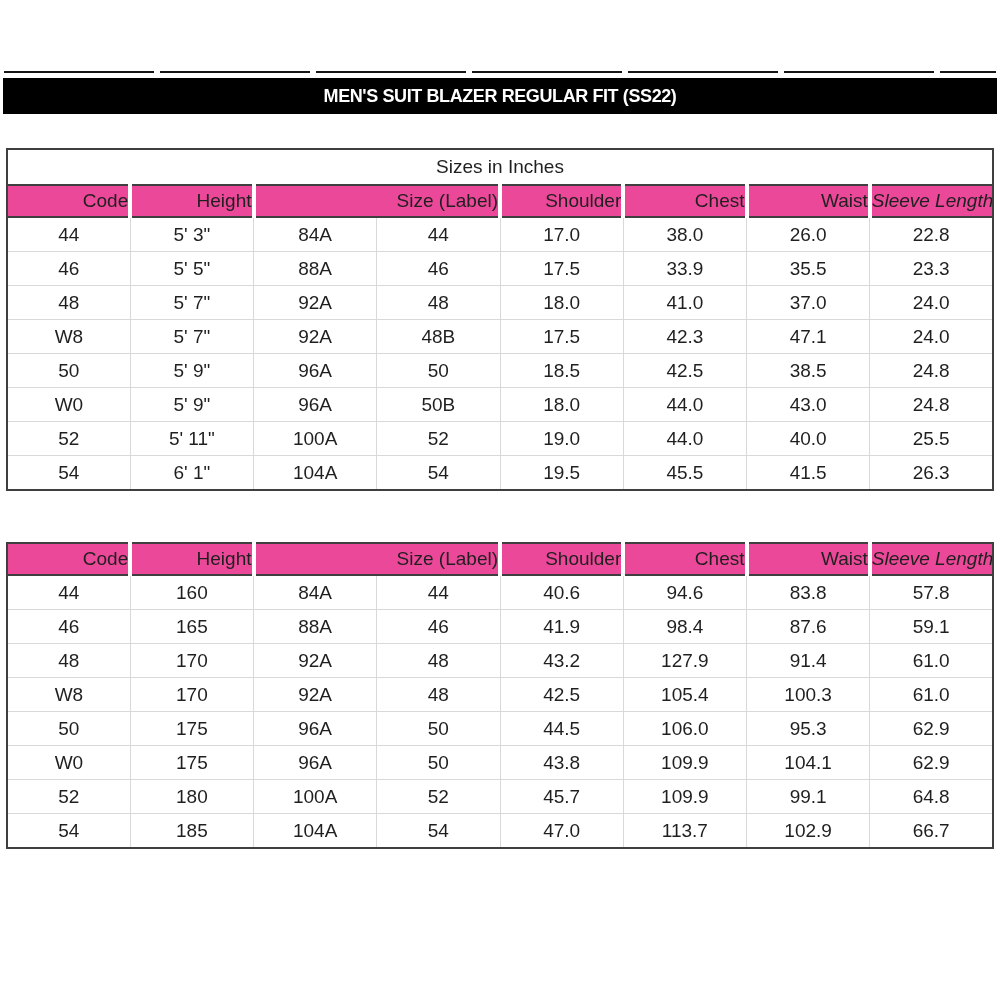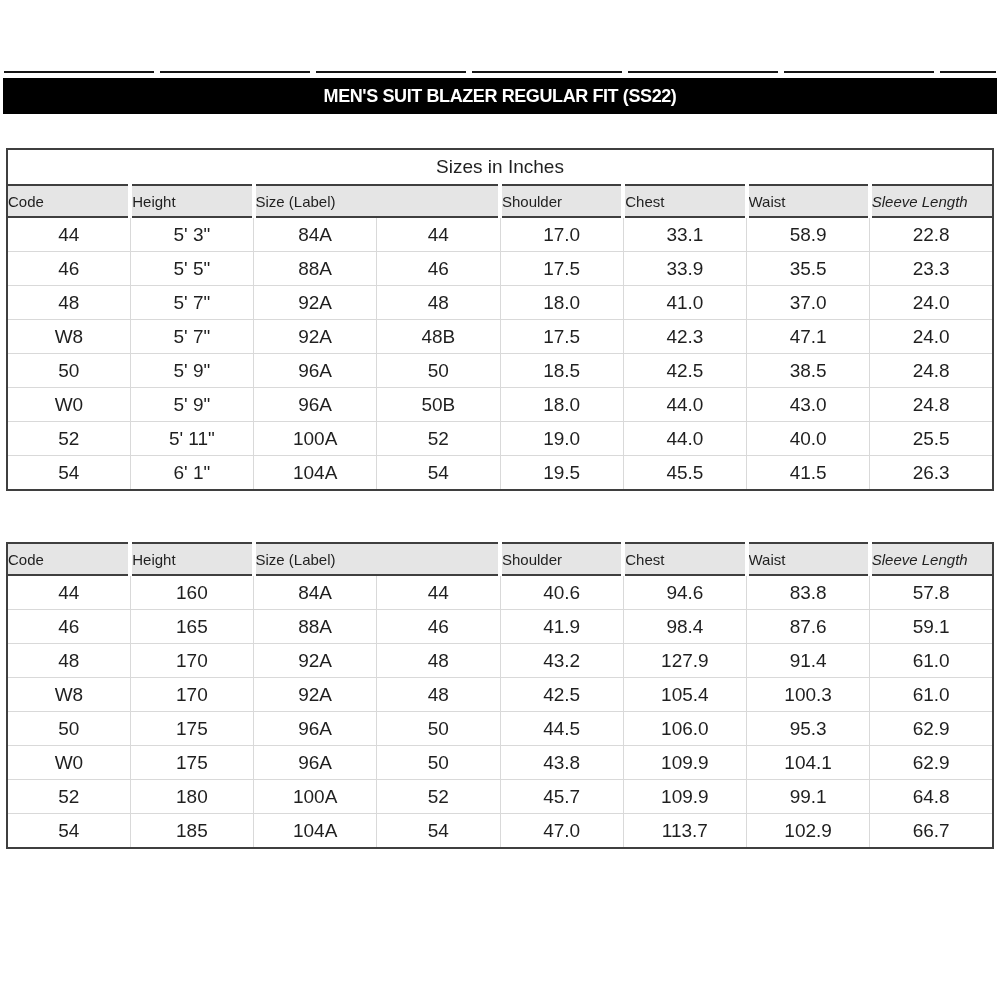--- a/index.html
+++ b/index.html
@@ -64,24 +64,24 @@
     background: #ffffff;
     font-weight: normal;
     font-size: 19px;
     text-align: center;
     vertical-align: middle;
     border-bottom: 2px solid #3f3f3f;
     padding: 0;
   }
   tr.header-row th {
     height: 30px;
-    background: #e5e5e5;
+    background: #ec4899;
     font-weight: normal;
-    font-size: 15px;
-    text-align: left;
+    font-size: 19px;
+    text-align: right;
     vertical-align: middle;
     border-left: 4px solid #ffffff;
     border-right: 4px solid #ffffff;
     border-bottom: 2px solid #3f3f3f;
     padding: 0;
     overflow: hidden;
     white-space: nowrap;
   }
   tr.header-row th:first-child { border-left: none; }
   tr.header-row th:last-child  { border-right: none; font-style: italic; }
@@ -133,22 +133,22 @@
             <th colspan="1">Sleeve Length</th>
           </tr>
       </thead>
       <tbody>
           <tr>
             <td>44</td>
             <td>5' 3"</td>
             <td>84A</td>
             <td>44</td>
             <td>17.0</td>
-            <td>33.1</td>
-            <td>58.9</td>
+            <td>38.0</td>
+            <td>26.0</td>
             <td>22.8</td>
           </tr>
           <tr>
             <td>46</td>
             <td>5' 5"</td>
             <td>88A</td>
             <td>46</td>
             <td>17.5</td>
             <td>33.9</td>
             <td>35.5</td>

